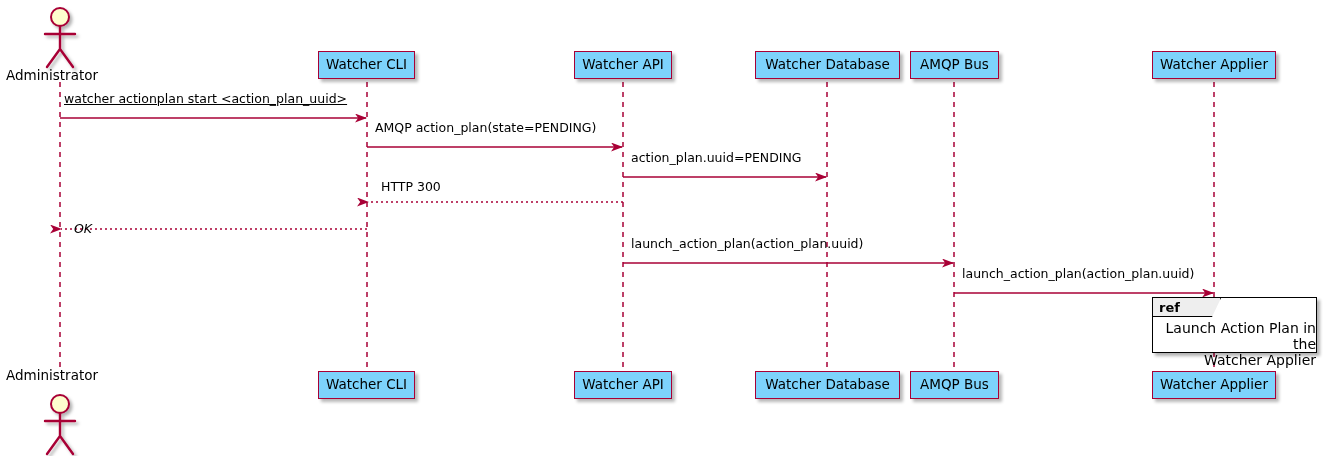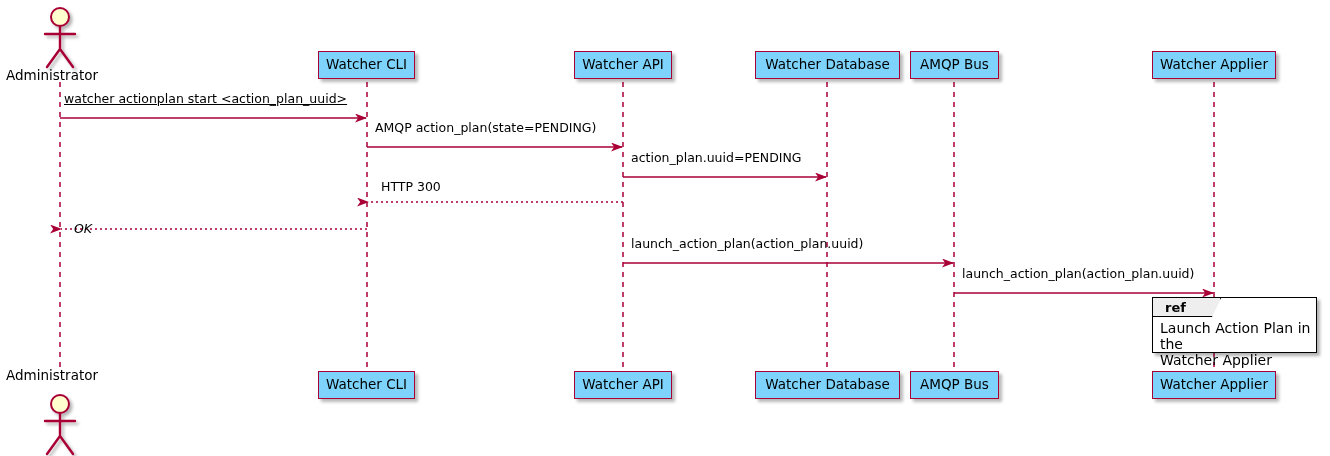--- a/index.html
+++ b/index.html
@@ -9,20 +9,21 @@
   }
   body {
     font-family: "DejaVu Sans", sans-serif;
   }
   #diagram-root {
     position: relative;
     width: 1330px;
     height: 456px;
     background: #ffffff;
     overflow: hidden;
+    text-align: right;
   }
   svg.canvas {
     position: absolute;
     left: 0;
     top: 0;
     width: 1330px;
     height: 456px;
   }
   
   .participant-box {
@@ -65,21 +66,21 @@
     position: absolute;
     left: 0;
     top: 0;
     height: 19px;
     box-sizing: border-box;
     background: #EEEEEE;
     border-right: 1.5px solid #000000;
     border-bottom: 1.5px solid #000000;
     display: flex;
     align-items: center;
-    padding-left: 12px;
+    padding-left: 6px;
     font-size: 13px;
     font-weight: bold;
     color: #000000;
     white-space: nowrap;
   }
   .ref-body {
     position: absolute;
     left: 7px;
     top: 22px;
     font-size: 14px;

